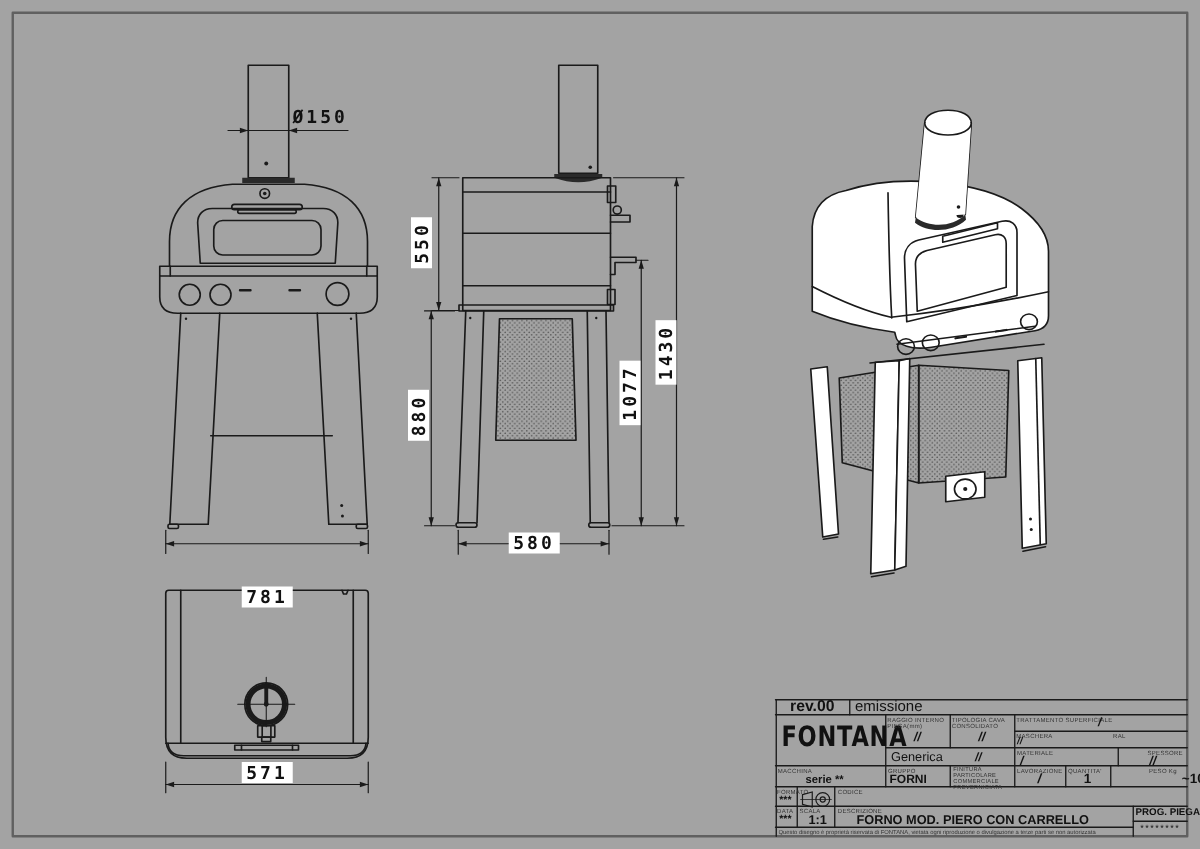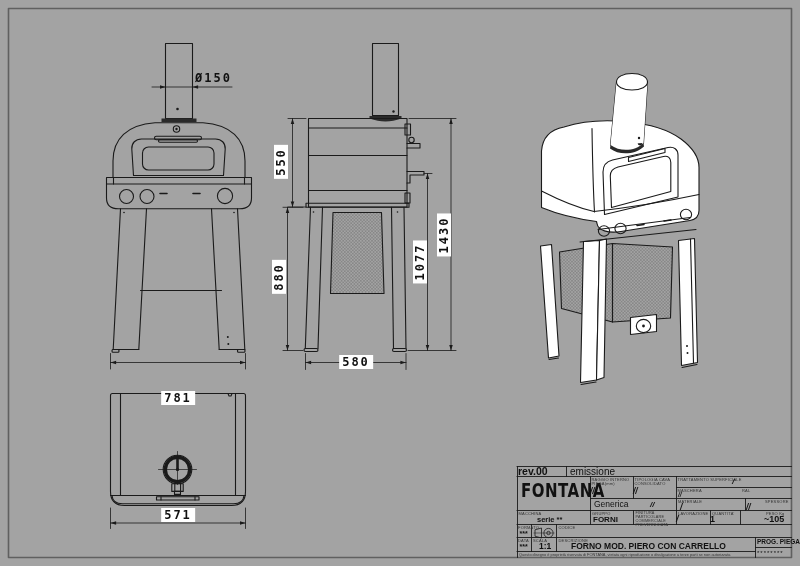--- a/index.html
+++ b/index.html
@@ -8,21 +8,21 @@
   #page svg{position:absolute;left:0;top:0;}
   .dim{position:absolute;font-family:"DejaVu Sans Mono",monospace;font-weight:bold;
        font-size:12px;letter-spacing:2px;color:#111;white-space:nowrap;}
   .dim.horz{transform:translate(-50%,-50%);background:#fff;padding:0 3px;}
   .dim.vert{transform:translate(-50%,-50%) rotate(-90deg);background:#fff;padding:0 3px;}
   .tb{position:absolute;white-space:nowrap;line-height:1.05;}
   .lbl{font-size:4px;color:#333;letter-spacing:0.2px;}
   .lbl.wrap{white-space:normal;}
   .val{font-weight:bold;font-size:8.5px;}
   .val.it{font-style:italic;}
-  .ctr{}
+  .ctr{text-align:center;}
   #logo{font-weight:900;font-size:15px;letter-spacing:0.5px;transform:scaleY(1.25);
         font-family:"DejaVu Sans",sans-serif;}
   #codice-val{font-size:12px;letter-spacing:0.2px;}
   #disclaimer{font-size:3.9px;color:#333;width:236px;overflow:hidden;}
 </style>
 </head>
 <body>
 
 <div id="page">
 

